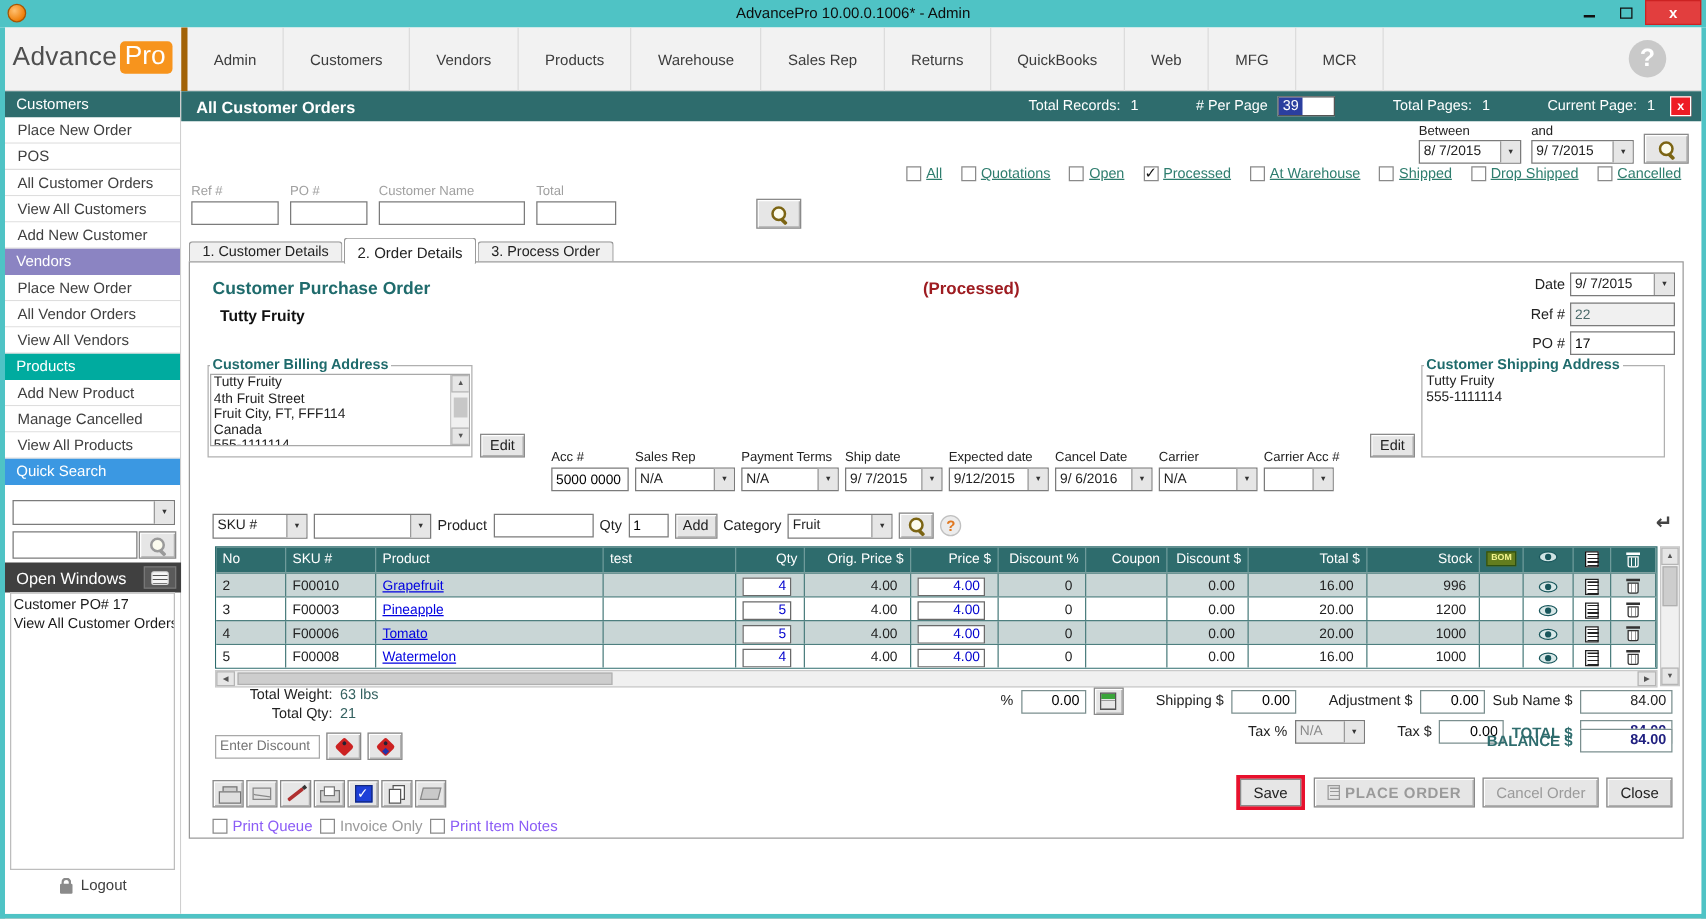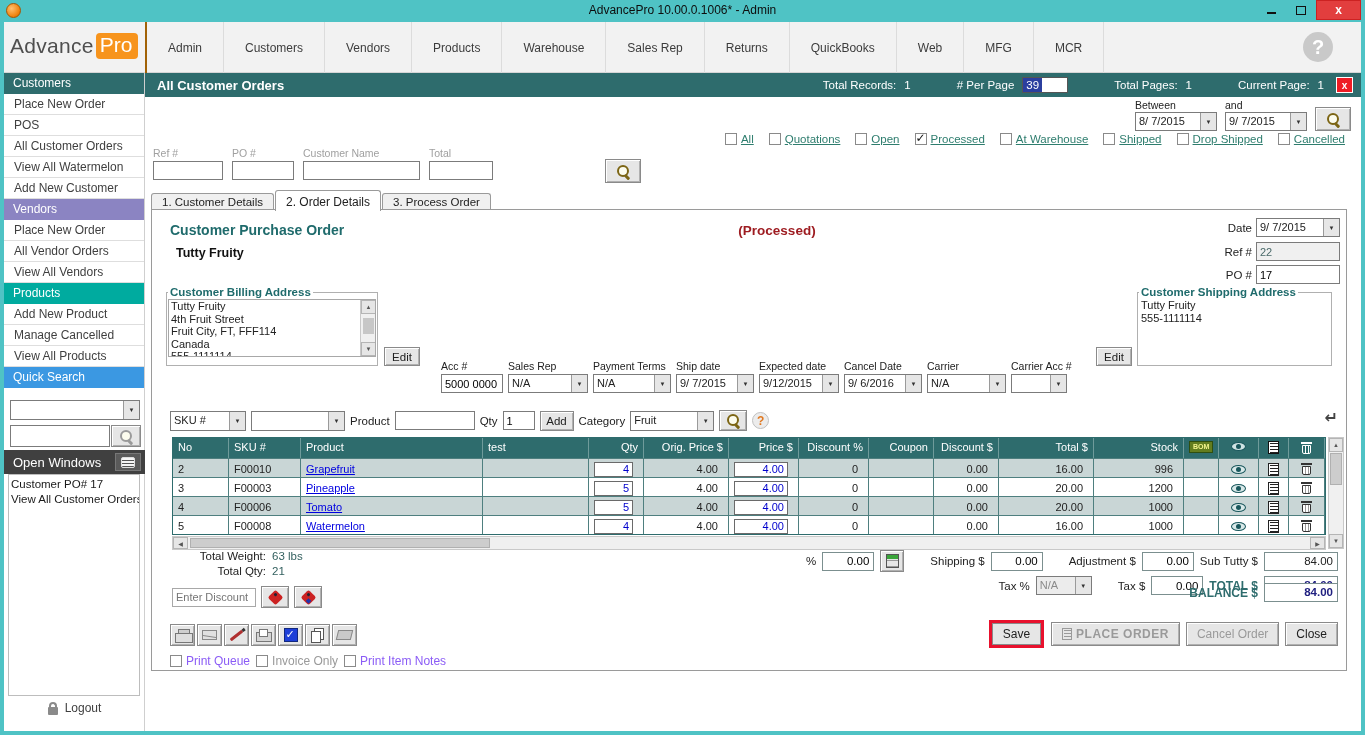--- a/index.html
+++ b/index.html
@@ -21,21 +21,21 @@
   .wb-min{width:9px;height:2px;background:#111;margin-top:6px;}
   .wb-max{width:10px;height:9px;border:1px solid #111;}
   .wb-close{width:45px;background:#e23e3e;border:1px solid #c22;color:#fff;font-weight:bold;font-size:12px;}
   
   .navbar{position:absolute;left:4px;top:22px;width:1357px;height:51px;background:#f2f2f2;border-bottom:1px solid #d6d6d6;}
   .logo{position:absolute;left:6px;top:11px;display:flex;align-items:center;}
   .logo-left{font-size:21px;color:#4f4f4f;letter-spacing:.3px;}
   .logo-right{font-size:21px;color:#fff;background:#f7941d;padding:0 5px 2px 4px;border-radius:4px;margin-left:2px;}
   .nav-items{position:absolute;left:141px;top:0;height:51px;display:flex;}
   .nav-item{padding:0 21px;display:flex;align-items:center;font-size:12px;color:#3c3c3c;border-right:1px solid #dcdcdc;cursor:default;}
-  .nav-item:first-child{border-left:2px solid #a16207;text-align:center;}
+  .nav-item:first-child{border-left:5px solid #a16207;text-align:center;}
   .help-circle{position:absolute;right:28px;top:10px;width:30px;height:30px;border-radius:50%;background:#c9c9c9;
                color:#fff;font-size:20px;font-weight:bold;display:flex;align-items:center;justify-content:center;}
   
   .sidebar{position:absolute;left:4px;top:73px;width:141px;bottom:4px;background:#fff;border-right:1px solid #cfcfcf;}
   .sb-head{height:21px;line-height:21px;color:#fff;font-size:12px;padding-left:9px;}
   .sb-item{height:21px;line-height:20px;font-size:12px;color:#3f3f3f;padding-left:10px;border-bottom:1px solid #dedede;background:#fff;cursor:default;}
   .sel{display:flex;border:1px solid #7b7b7b;background:#fff;height:20px;align-items:stretch;}
   .sel-txt{flex:1;padding:2px 3px;white-space:nowrap;overflow:hidden;}
   .sel-arr{width:16px;background:#e6e6e6;border-left:1px solid #9a9a9a;display:flex;align-items:center;justify-content:center;}
   .sel-arr::after{content:"▼";font-size:6px;color:#333;}
@@ -262,21 +262,21 @@
       </div>
     <div class="help-circle">?</div>
   </div>
 
   <div class="sidebar">
     <div id="sb-sections">
         <div class="sb-head" style="background: rgb(46, 108, 109);">Customers</div>
         <div class="sb-item">Place New Order</div>
         <div class="sb-item">POS</div>
         <div class="sb-item">All Customer Orders</div>
-        <div class="sb-item">View All Watermelon</div>
+        <div class="sb-item">View All Customers</div>
         <div class="sb-item">Add New Customer</div>
         <div class="sb-head" style="background: rgb(139, 132, 194);">Vendors</div>
         <div class="sb-item">Place New Order</div>
         <div class="sb-item">All Vendor Orders</div>
         <div class="sb-item">View All Vendors</div>
         <div class="sb-head" style="background: rgb(0, 171, 159);">Products</div>
         <div class="sb-item">Add New Product</div>
         <div class="sb-item">Manage Cancelled</div>
         <div class="sb-item">View All Products</div>
         <div class="sb-head" style="background: rgb(59, 152, 226);">Quick Search</div>
@@ -740,21 +740,21 @@
         <input class="inpbox w48" value="0.00" style="">
         <div class="btn3d calc-btn">
             <span class="calc"></span>
           </div>
         <span class="mgap"></span>
         <span class="sum-lab">Shipping $</span>
         <input class="inpbox w48" value="0.00" style="">
         <span class="mgap"></span>
         <span class="sum-lab">Adjustment $</span>
         <input class="inpbox w48" value="0.00" style="">
-        <span class="sum-lab">Sub Tutty $</span>
+        <span class="sum-lab">Sub Name $</span>
         <div class="inpbox w72">84.00</div>
       </div>
       <div class="sum-r sr2">
         <span class="sum-lab">Tax %</span>
         <div class="sel disabled tax-sel">
           <span class="sel-txt">N/A</span>
             <span class="sel-arr"></span>
         </div>
         <span class="mgap"></span>
         <span class="sum-lab">Tax $</span>

